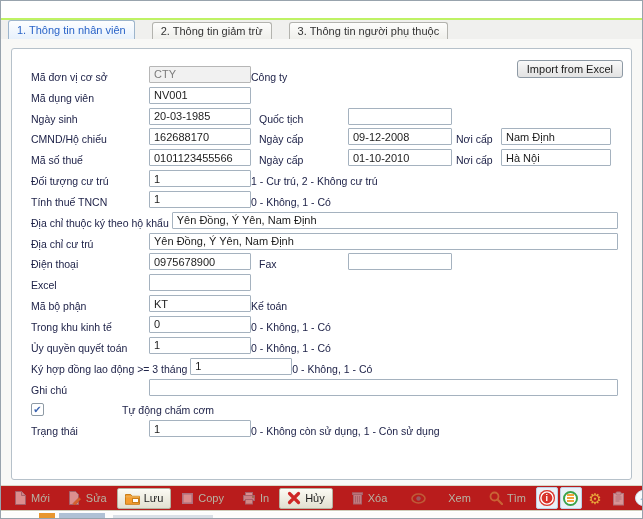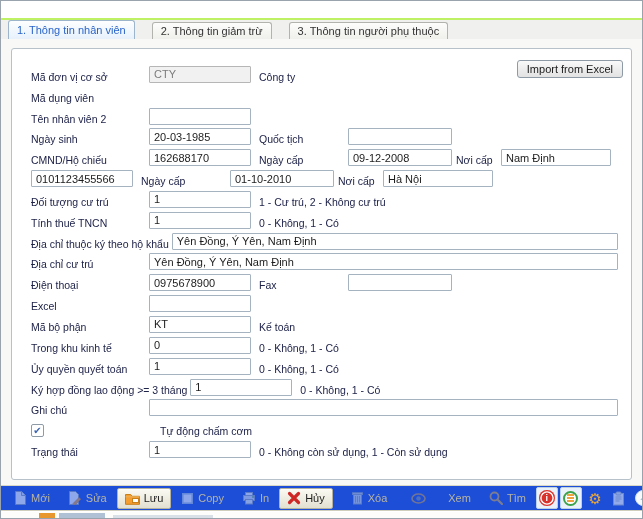--- a/index.html
+++ b/index.html
@@ -33,28 +33,28 @@
   .frow{display:flex;align-items:flex-end;height:20.85px;flex:none;}
   .flabel{min-width:118px;flex:none;font-size:10.5px;color:#20244a;white-space:nowrap;padding-right:3px;box-sizing:border-box;}
   .finput{box-sizing:border-box;height:17px;font-size:11px;font-family:inherit;color:#1c1c1c;
           border:1px solid #a5b2bf;border-radius:1px;padding:1px 4px;width:102px;flex:none;outline:none;background:#fff;}
   .finput.second{width:104px;}
   .finput.third{width:110px;}
   .finput.wide{flex:1;width:auto;}
   .finput.readonly{background:#f1f1f1;color:#7c7c7c;border-color:#b6b6b6;}
   .fsublabel{width:97px;flex:none;box-sizing:border-box;padding-left:8px;font-size:10.5px;color:#20244a;white-space:nowrap;}
   .fsublabel.narrow{width:49px;padding-left:4px;}
-  .fhint{margin-left:8px;font-size:10.5px;color:#20244a;white-space:nowrap;}
-  .fhint.far{margin-left:116px;}
+  .fhint{margin-left:0;font-size:10.5px;color:#20244a;white-space:nowrap;}
+  .fhint.far{margin-left:78px;}
   .fcheckbox{width:13px;height:13px;box-sizing:border-box;border:1px solid #8e9aa5;border-radius:2px;
              background:#fff;display:flex;align-items:center;justify-content:center;
              font-size:10px;color:#3c64b0;line-height:1;flex:none;}
 
   
-  .toolbar{position:absolute;left:0;right:0;bottom:7px;height:26px;background:#1d4ed8;
+  .toolbar{position:absolute;left:0;right:0;bottom:7px;height:26px;background:#b91c1c;
            border-top:1px solid #d9d7c6;border-bottom:1px solid #cfcdbc;
            display:flex;align-items:center;padding:0 5px;box-sizing:border-box;gap:2px;}
   .tbtn{display:flex;align-items:center;gap:4px;height:21px;padding:0 7px;font-size:11px;
         font-family:inherit;background:transparent;border:1px solid transparent;border-radius:2px;}
   .tbtn.enabled{background:linear-gradient(#fbfaf3,#e2e0d1);border-color:#b5b2a0;color:#1c1c1c;
                 box-shadow:0 1px 0 rgba(255,255,255,.6) inset;}
   .tbtn.disabled{color:#b7b4a4;}
   .tbtn.disabled .ticon{opacity:.5;}
   .ticon{display:flex;align-items:center;}
   .tright{margin-left:auto;display:flex;align-items:center;gap:2px;}
@@ -118,40 +118,38 @@
     <div class="panel">
       <button class="import-btn">Import from Excel</button>
       <div class="rows">
           <div class="frow">
             <span class="flabel">Mã đơn vị cơ sở</span>
             <input class="finput readonly" readonly="" value="CTY" style="">
             <span class="fhint">Công ty</span>
           </div>
           <div class="frow">
             <span class="flabel">Mã dụng viên</span>
-          </div>
-          <div class="frow">
-            <span class="flabel">Tên nhân viên 2</span>
-            <input class="finput" style="">
+            <input class="finput" value="NV001" style="">
           </div>
           <div class="frow">
             <span class="flabel">Ngày sinh</span>
             <input class="finput" value="20-03-1985" style="">
             <span class="fsublabel">Quốc tịch</span>
             <input class="finput second" style="">
           </div>
           <div class="frow">
             <span class="flabel">CMND/Hộ chiếu</span>
             <input class="finput" value="162688170" style="">
             <span class="fsublabel">Ngày cấp</span>
             <input class="finput second" value="09-12-2008" style="">
             <span class="fsublabel narrow">Nơi cấp</span>
             <input class="finput third" value="Nam Định" style="">
           </div>
           <div class="frow">
+            <span class="flabel">Mã số thuế</span>
             <input class="finput" value="0101123455566" style="">
             <span class="fsublabel">Ngày cấp</span>
             <input class="finput second" value="01-10-2010" style="">
             <span class="fsublabel narrow">Nơi cấp</span>
             <input class="finput third" value="Hà Nội" style="">
           </div>
           <div class="frow">
             <span class="flabel">Đối tượng cư trú</span>
             <input class="finput" value="1" style="">
             <span class="fhint">1 - Cư trú, 2 - Không cư trú</span>

